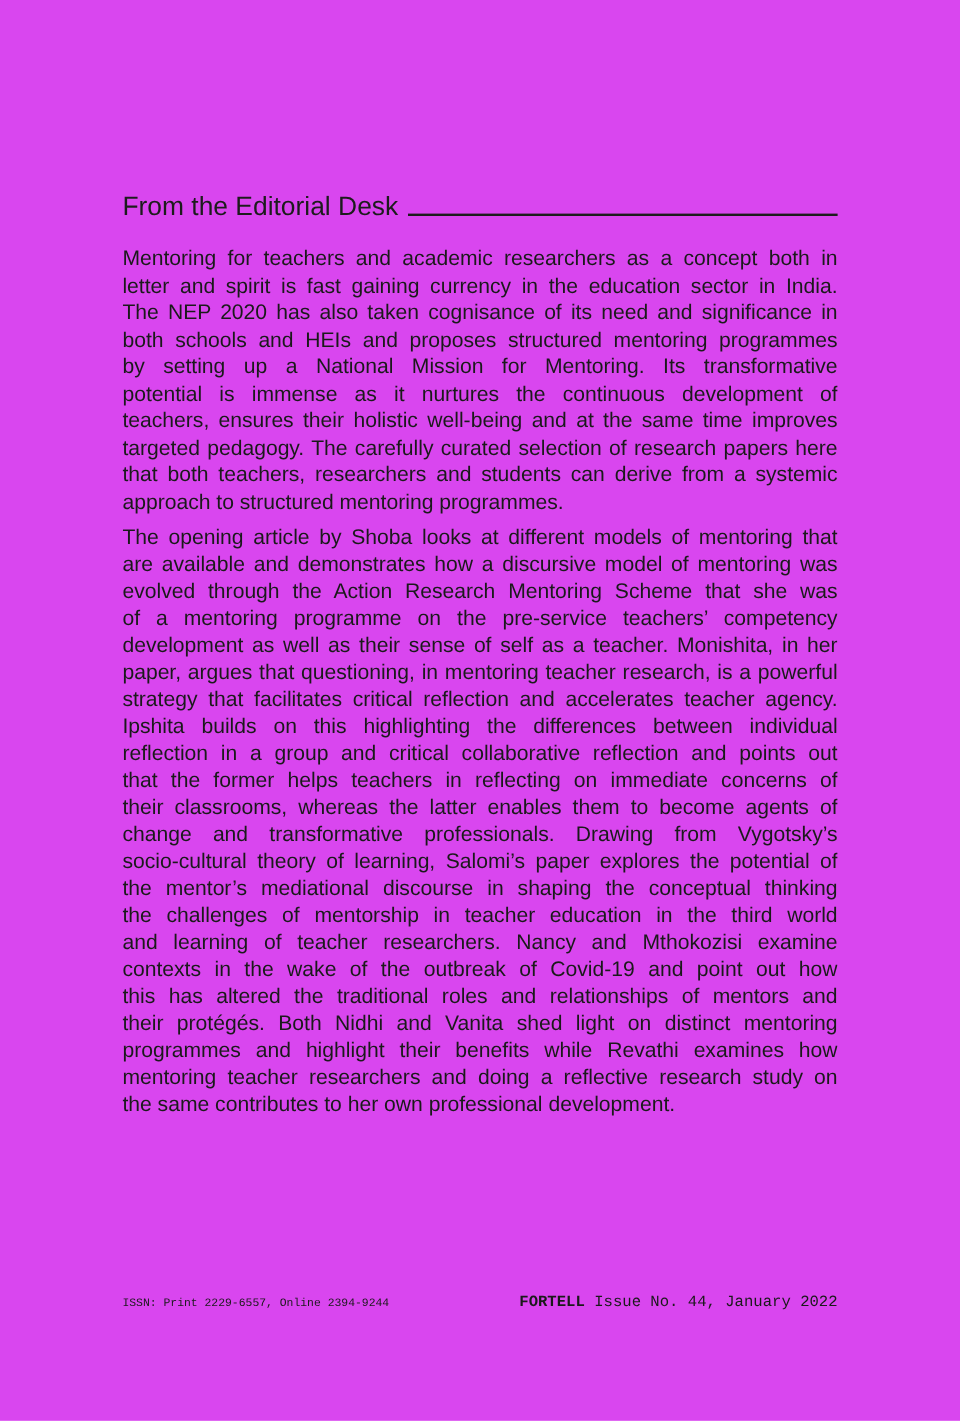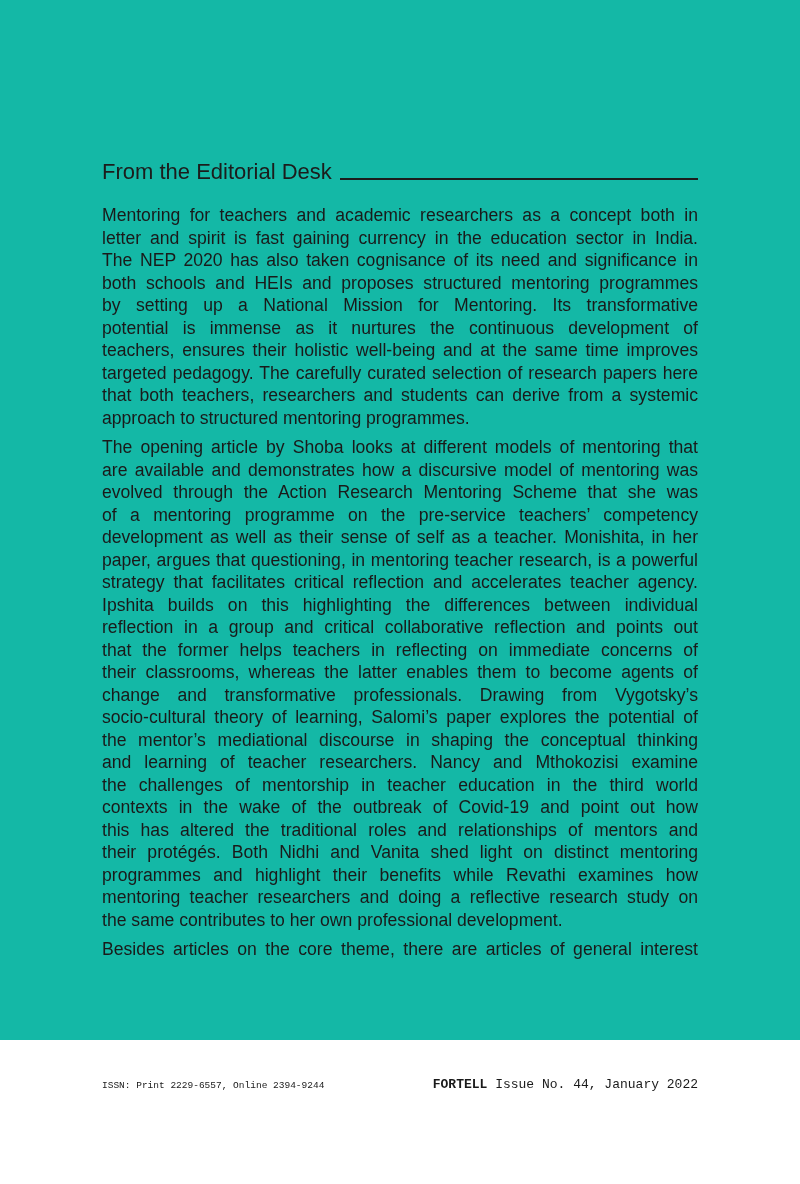--- a/index.html
+++ b/index.html
@@ -1,17 +1,17 @@
 <!DOCTYPE html>
 <html><head>
 <meta charset="utf-8">
 <style>
   html, body { margin: 0; padding: 0; background: #ffffff; }
   body { width: 800px; height: 1184px; position: relative; overflow: hidden; }
-  .page { position: absolute; left: 0; top: 0; width: 800px; height: 1040px; background: #14b8a6; color: #1a1a1a; }
+  .page { position: absolute; left: 0; top: 0; width: 800px; height: 1184px; background: #d946ef; color: #1a1a1a; }
   .heading-row { position: absolute; left: 102px; top: 155px; width: 596px; height: 30px; display: flex; align-items: flex-end; }
   .heading { font-family: "Liberation Sans", sans-serif; font-size: 22px; color: #1c1c1c; white-space: nowrap; line-height: 26px; }
   .heading-rule { flex: 1; border-bottom: 2px solid #1c1c1c; margin-left: 8px; margin-bottom: 5px; }
   .body { position: absolute; left: 102px; top: 204px; width: 596px; font-family: Liberation Sans, sans-serif; font-size: 17.6px; color: #1a1a1a; }
   .para { margin: 0 0 7px 0; }
   .line { display: block; height: 22.5px; line-height: 22.5px; text-align: justify; text-align-last: justify; white-space: nowrap; overflow: hidden; }
   .line.last { text-align-last: left; }
   .footer { position: absolute; left: 102px; top: 1077px; width: 596px; display: flex; justify-content: space-between; align-items: baseline; font-family: Liberation Mono, monospace; color: #1a1a1a; }
   .footer-left { font-size: 9.5px; }
   .footer-right { font-size: 13px; }
@@ -48,31 +48,28 @@
         <span class="line">development as well as their sense of self as a teacher. Monishita, in her</span>
         <span class="line">paper, argues that questioning, in mentoring teacher research, is a powerful</span>
         <span class="line">strategy that facilitates critical reflection and accelerates teacher agency.</span>
         <span class="line">Ipshita builds on this highlighting the differences between individual</span>
         <span class="line">reflection in a group and critical collaborative reflection and points out</span>
         <span class="line">that the former helps teachers in reflecting on immediate concerns of</span>
         <span class="line">their classrooms, whereas the latter enables them to become agents of</span>
         <span class="line">change and transformative professionals. Drawing from Vygotsky’s</span>
         <span class="line">socio-cultural theory of learning, Salomi’s paper explores the potential of</span>
         <span class="line">the mentor’s mediational discourse in shaping the conceptual thinking</span>
+        <span class="line">the challenges of mentorship in teacher education in the third world</span>
         <span class="line">and learning of teacher researchers. Nancy and Mthokozisi examine</span>
-        <span class="line">the challenges of mentorship in teacher education in the third world</span>
         <span class="line">contexts in the wake of the outbreak of Covid-19 and point out how</span>
         <span class="line">this has altered the traditional roles and relationships of mentors and</span>
         <span class="line">their protégés. Both Nidhi and Vanita shed light on distinct mentoring</span>
         <span class="line">programmes and highlight their benefits while Revathi examines how</span>
         <span class="line">mentoring teacher researchers and doing a reflective research study on</span>
         <span class="line last">the same contributes to her own professional development.</span>
-      </div>
-      <div class="para">
-        <span class="line">Besides articles on the core theme, there are articles of general interest</span>
       </div>
     </div>
 
   <div class="footer">
     <span class="footer-left">ISSN: Print 2229-6557, Online 2394-9244</span>
     <span class="footer-right"><b>FORTELL</b> <span>Issue No. 44, January 2022</span></span>
   </div>
 
 </div>
 

